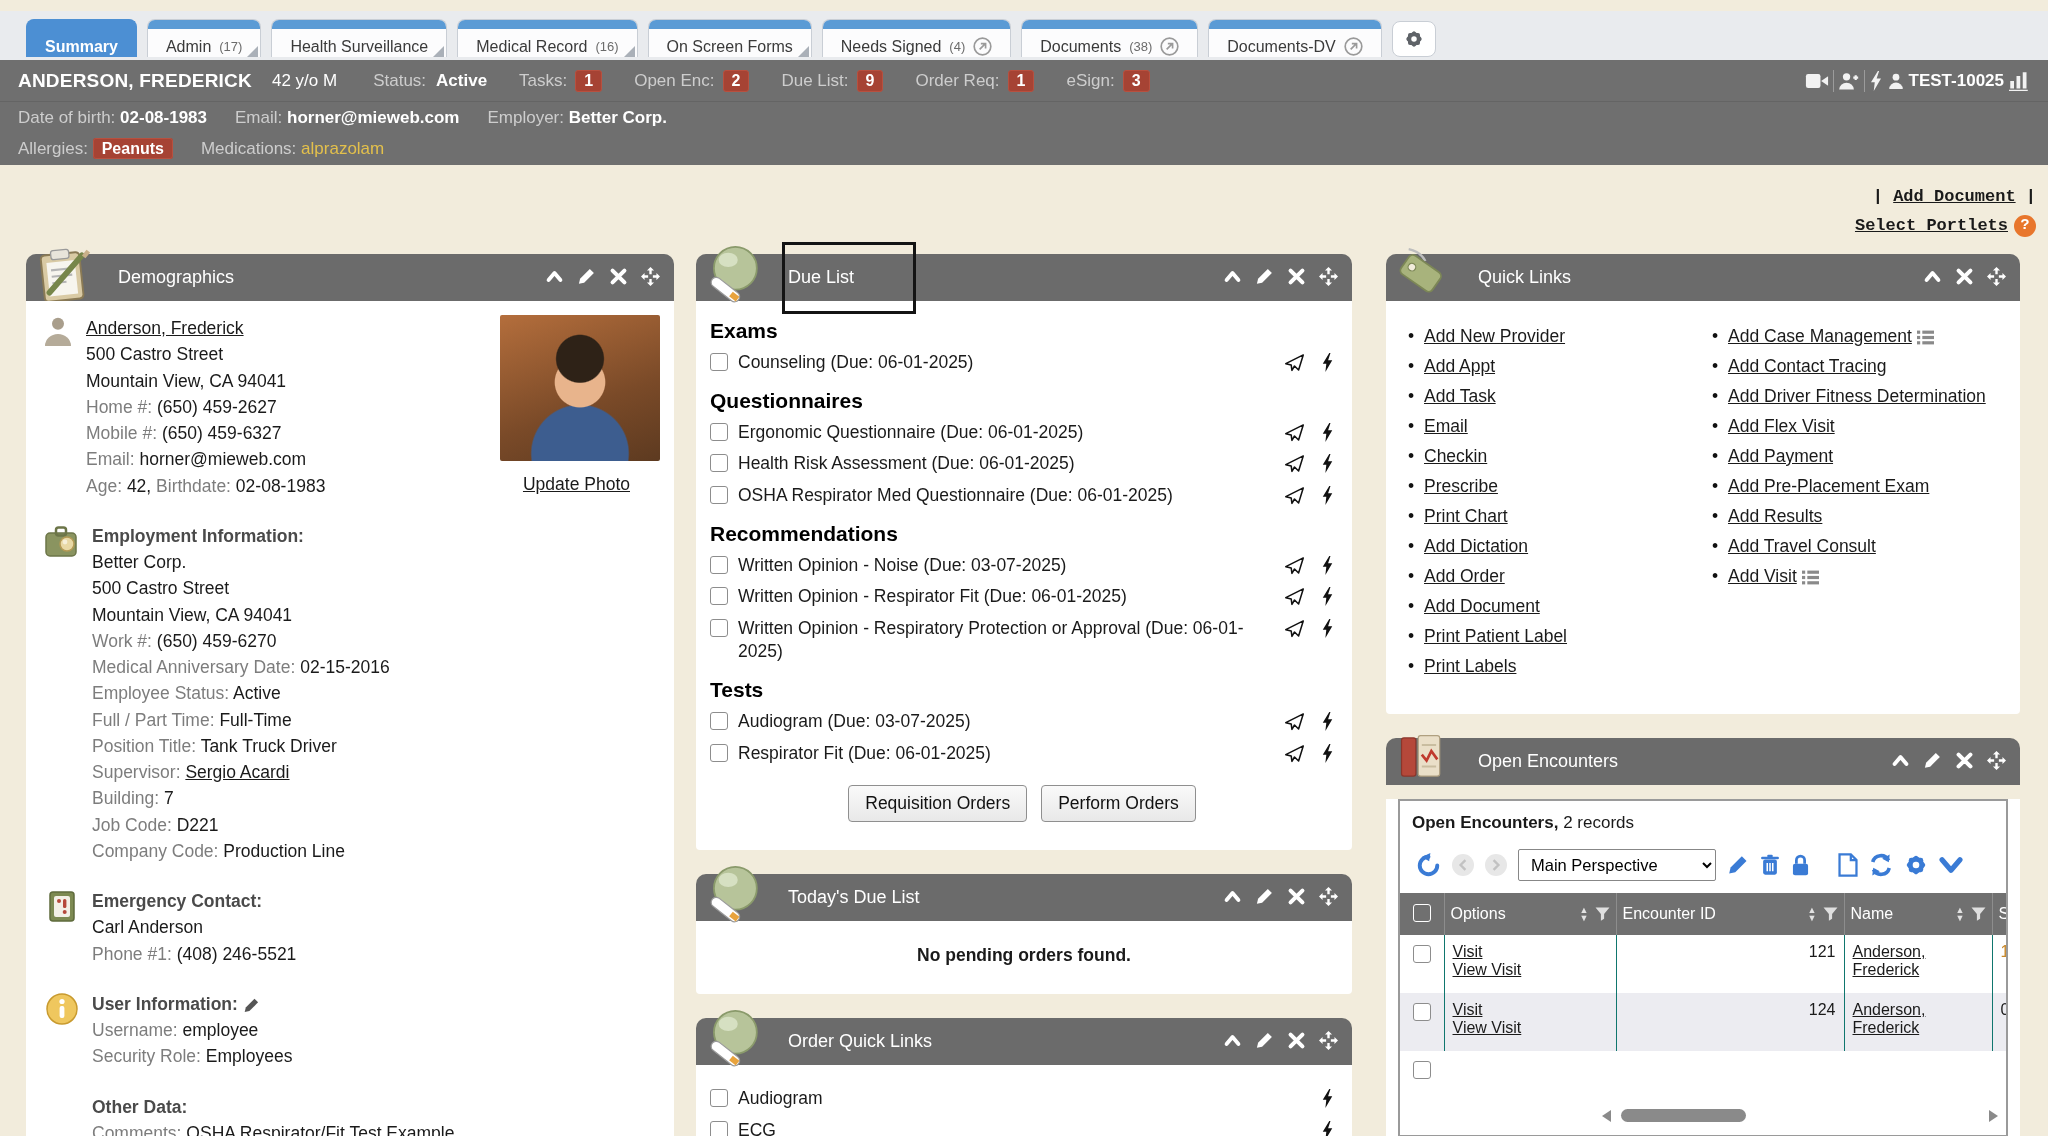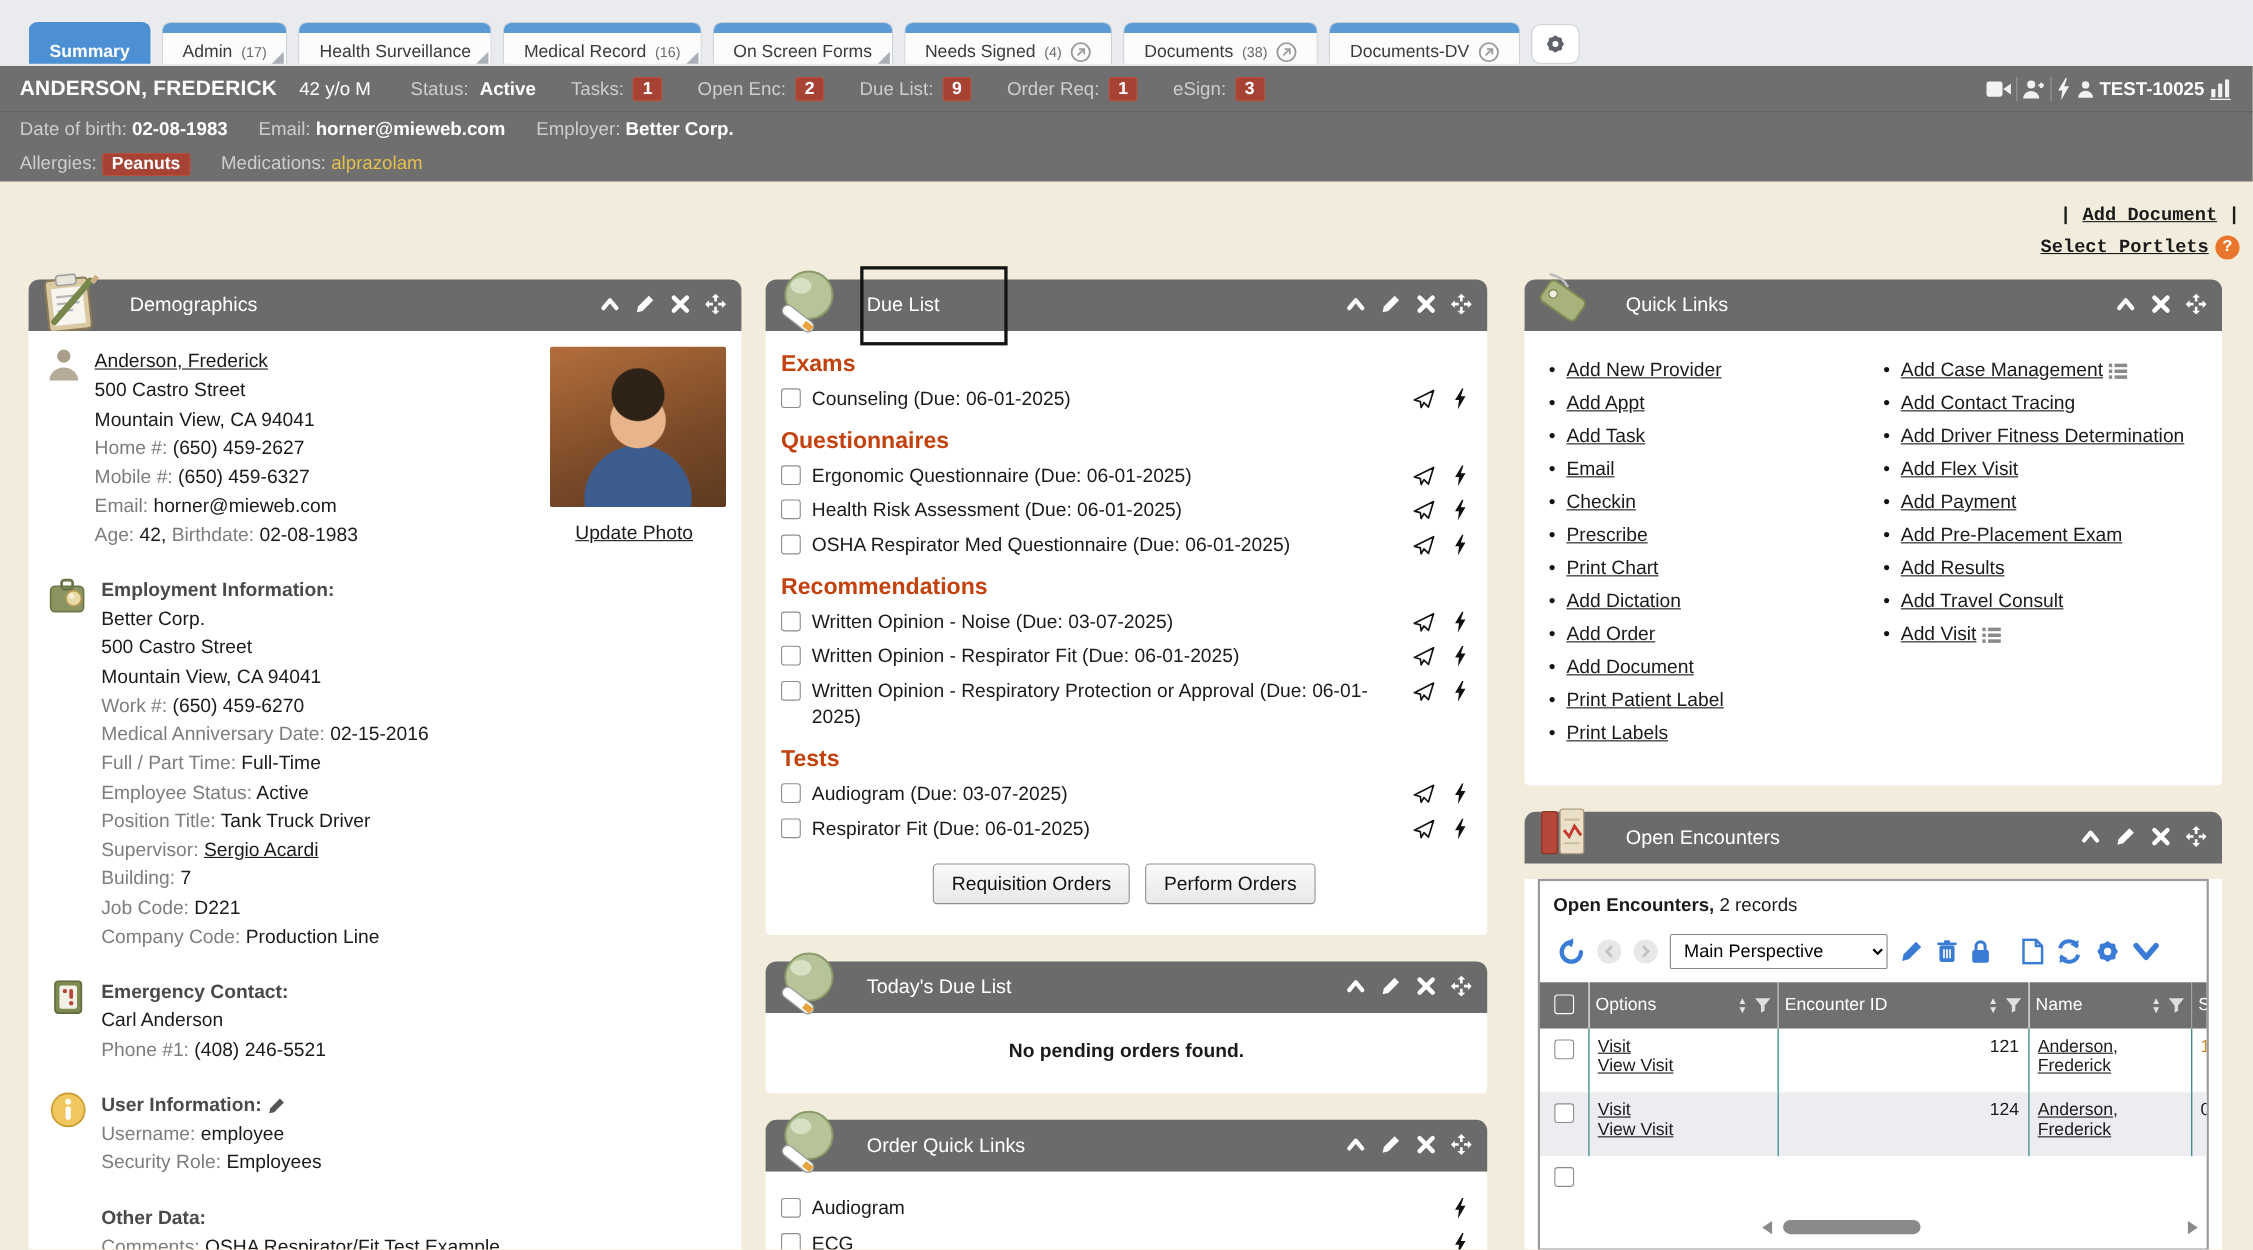--- a/index.html
+++ b/index.html
@@ -2,21 +2,21 @@
 <html><head>
 <meta charset="utf-8">
 <style>
   * { box-sizing:border-box; margin:0; padding:0; }
   html,body { width:2048px; height:1136px; }
   body { position:relative; overflow:hidden; background:#f2ecdc; font-family:"Liberation Sans",sans-serif; color:#1a1a1a; }
   svg { display:block; }
   .i { display:inline-block; vertical-align:middle; }
 
   
-  .tabbar { position:absolute; top:0; left:0; right:0; height:60px; background:#e9ebee; display:flex; gap:10px; padding:20px 0 0 26px; }
+  .tabbar { position:absolute; top:11px; left:0; right:0; height:60px; background:#e9ebee; display:flex; gap:10px; padding:8px 0 0 26px; }
   .tab { position:relative; height:38px; background:#fcfcfd; border:1px solid #c9ced5; border-bottom:none; border-radius:8px 8px 0 0; padding:16px 18px 0 18px; font-size:16px; color:#3a3a3a; white-space:nowrap; display:flex; align-items:center; gap:8px; cursor:pointer; }
   .tab::before { content:""; position:absolute; top:0; left:0; right:0; height:9px; background:#5b9bd5; border-radius:7px 7px 0 0; }
   .tab.active { background:#4c8fd3; color:#fff; font-weight:bold; border-color:#4c8fd3; }
   .tab.active::before { background:#4c8fd3; }
   .tab .cnt { font-size:13px; color:#6b6b6b; }
   .tab.fold::after { content:""; position:absolute; right:2px; bottom:0; border-left:11px solid transparent; border-bottom:11px solid #aab0b8; }
   .gearbtn { margin-top:2px; width:44px; height:36px; background:#fff; border:1px solid #c9ced5; border-radius:8px; display:flex; align-items:center; justify-content:center; cursor:pointer; }
 
   
   .pheader { position:absolute; top:60px; left:0; right:0; height:105px; background:#6f6f6f; color:#fff; }
@@ -65,21 +65,21 @@
   .updphoto { position:absolute; right:44px; top:170px; }
   .who { display:flex; gap:12px; }
   .lblg { color:#7d7d7d; }
   .sec { display:flex; gap:10px; margin-top:24px; }
   .sec .stext { flex:1; }
   .shead { font-weight:bold; color:#4a4a4a; }
   .secicon { flex:0 0 40px; }
 
   
   .due-body { padding:4px 18px 18px 14px; }
-  .due-body h3 { font-size:21px; color:#c2410c; margin:14px 0 6px 0; }
+  .due-body h3 { font-size:21px; color:#000000; margin:14px 0 6px 0; }
   .ditem { display:flex; align-items:flex-start; gap:10px; font-size:17.5px; margin:8px 0; line-height:1.35; }
   .cb { flex:0 0 18px; width:18px; height:18px; border:1.5px solid #8d8d8d; border-radius:3px; background:#fff; margin-top:2px; cursor:pointer; }
   .dlabel { flex:1; }
   .dicons { display:flex; gap:16px; margin-left:10px; padding-top:2px; }
   .btnrow { display:flex; justify-content:center; gap:14px; margin:20px 0 10px 0; }
   .btn { font-family:"Liberation Sans",sans-serif; font-size:17.5px; color:#111; background:linear-gradient(#fafafa,#e8e8e8); border:1.5px solid #8f8f8f; border-radius:4px; padding:7px 16px; cursor:pointer; }
   .empty-msg { text-align:center; padding:24px 0 28px 0; font-size:17.5px;font-weight:bold; }
 
   
   .ql-body { display:flex; padding:16px 8px 28px 18px; }
@@ -290,22 +290,22 @@
             <circle cx="24" cy="21" r="7" fill="#e9d9a6" stroke="#b49a55" stroke-width="1.5"></circle>
             <circle cx="22" cy="19" r="2.4" fill="#f6efd8"></circle>
           </svg>
         <div class="stext">
           <div class="shead">Employment Information:</div>
           <div>Better Corp.</div>
           <div>500 Castro Street</div>
           <div>Mountain View, CA 94041</div>
           <div><span class="lblg">Work #:</span> <span>(650) 459-6270</span></div>
           <div><span class="lblg">Medical Anniversary Date:</span> <span>02-15-2016</span></div>
+          <div><span class="lblg">Employee Status:</span> <span>Active</span></div>
           <div><span class="lblg">Full / Part Time:</span> <span>Full-Time</span></div>
-          <div><span class="lblg">Employee Status:</span> <span>Active</span></div>
           <div><span class="lblg">Position Title:</span> <span>Tank Truck Driver</span></div>
           <div><span class="lblg">Supervisor:</span> <a class="link">Sergio Acardi</a></div>
           <div><span class="lblg">Building:</span> <span>7</span></div>
           <div><span class="lblg">Job Code:</span> <span>D221</span></div>
           <div><span class="lblg">Company Code:</span> <span>Production Line</span></div>
         </div>
       </div>
 
       <div class="sec">
         <svg class="secicon" width="36" height="36" viewBox="0 0 36 36">

